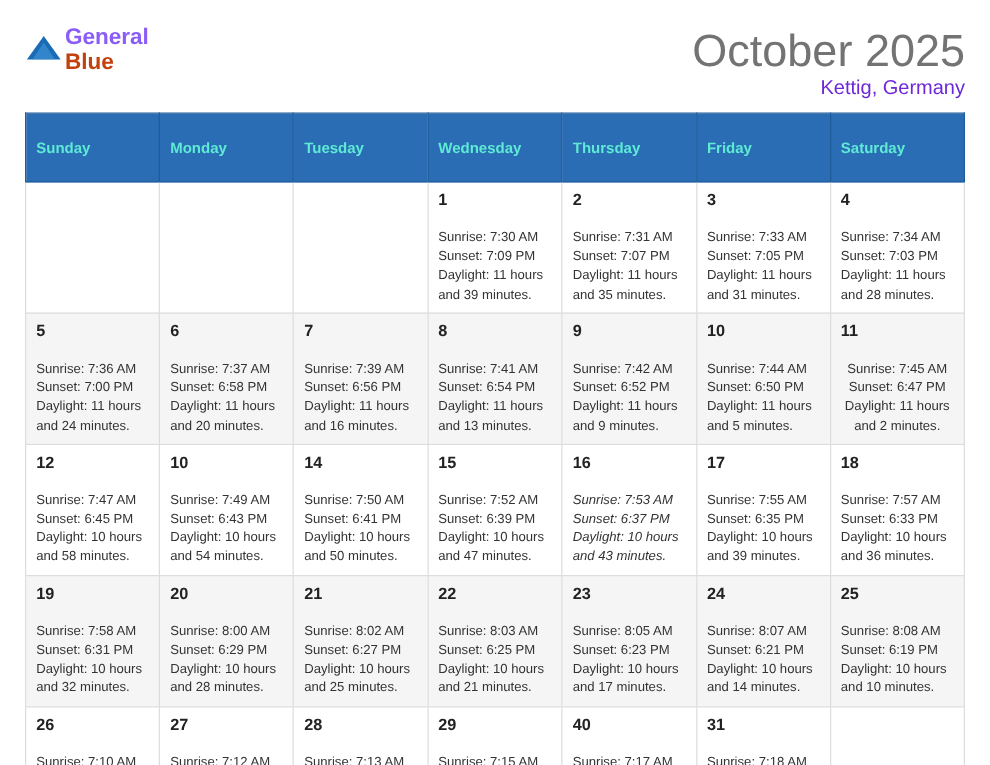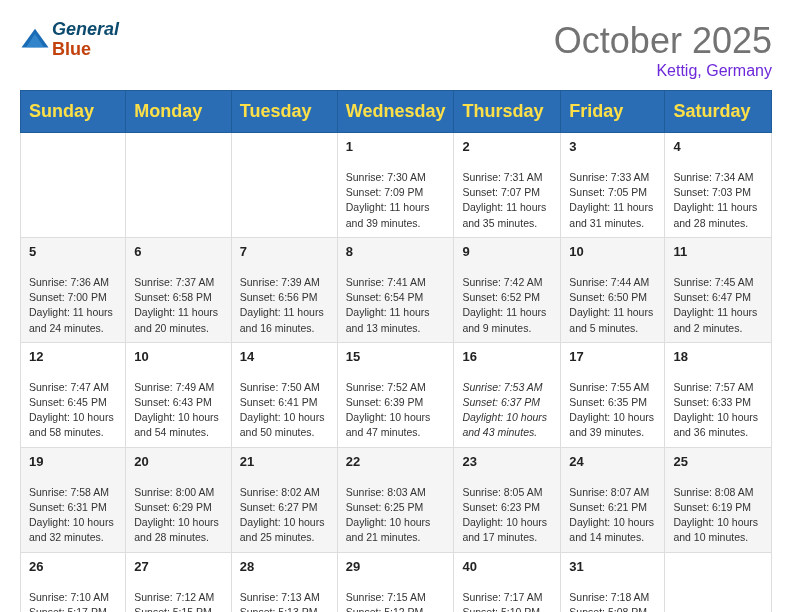--- a/index.html
+++ b/index.html
@@ -18,21 +18,21 @@
     }
     .logo {
       display: flex;
       align-items: center;
     }
     .logo-text {
       font-size: 18px;
       font-weight: bold;
       line-height: 1.1;
     }
-    .logo-text .general { color: #0c4a6e; font-style: italic; }
+    .logo-text .general { color: #8b5cf6; }
     .logo-text .blue { color: #c2410c; }
     .logo-icon {
       width: 30px;
       height: 30px;
       margin-right: 2px;
     }
     .title-block {
       text-align: right;
     }
     .month-title {
@@ -44,24 +44,24 @@
       font-size: 16px;
       color: #6d28d9;
     }
     .calendar {
       width: 100%;
       border-collapse: collapse;
       border: 1px solid #ccc;
     }
     .calendar th {
       background-color: #2a6db5;
-      color: #fde047;
+      color: #5eead4;
       text-align: left;
-      padding: 10px 8px;
-      font-size: 18px;
+      padding: 20px 8px;
+      font-size: 12px;
       font-weight: bold;
       border: 1px solid #1e5c9a;
     }
     .calendar td {
       vertical-align: top;
       padding: 6px 8px;
       font-size: 11px;
       color: #222;
       border: 1px solid #ddd;
       width: 108px;
@@ -196,21 +196,21 @@
         </td>
         <td>
           <span class="day-num">10</span>
           <div class="day-info" style="white-space: pre-line;">Sunrise: 7:44 AM
 Sunset: 6:50 PM
 Daylight: 11 hours
 and 5 minutes.</div>
         </td>
         <td>
           <span class="day-num">11</span>
-          <div class="day-info" style="white-space: pre-line;">Sunrise: 7:45 AM
+          <div class="day-info" style="white-space: pre-line; text-align: center;">Sunrise: 7:45 AM
 Sunset: 6:47 PM
 Daylight: 11 hours
 and 2 minutes.</div>
         </td>
       </tr>
       <tr>
         <td>
           <span class="day-num">12</span>
           <div class="day-info" style="white-space: pre-line;">Sunrise: 7:47 AM
 Sunset: 6:45 PM

